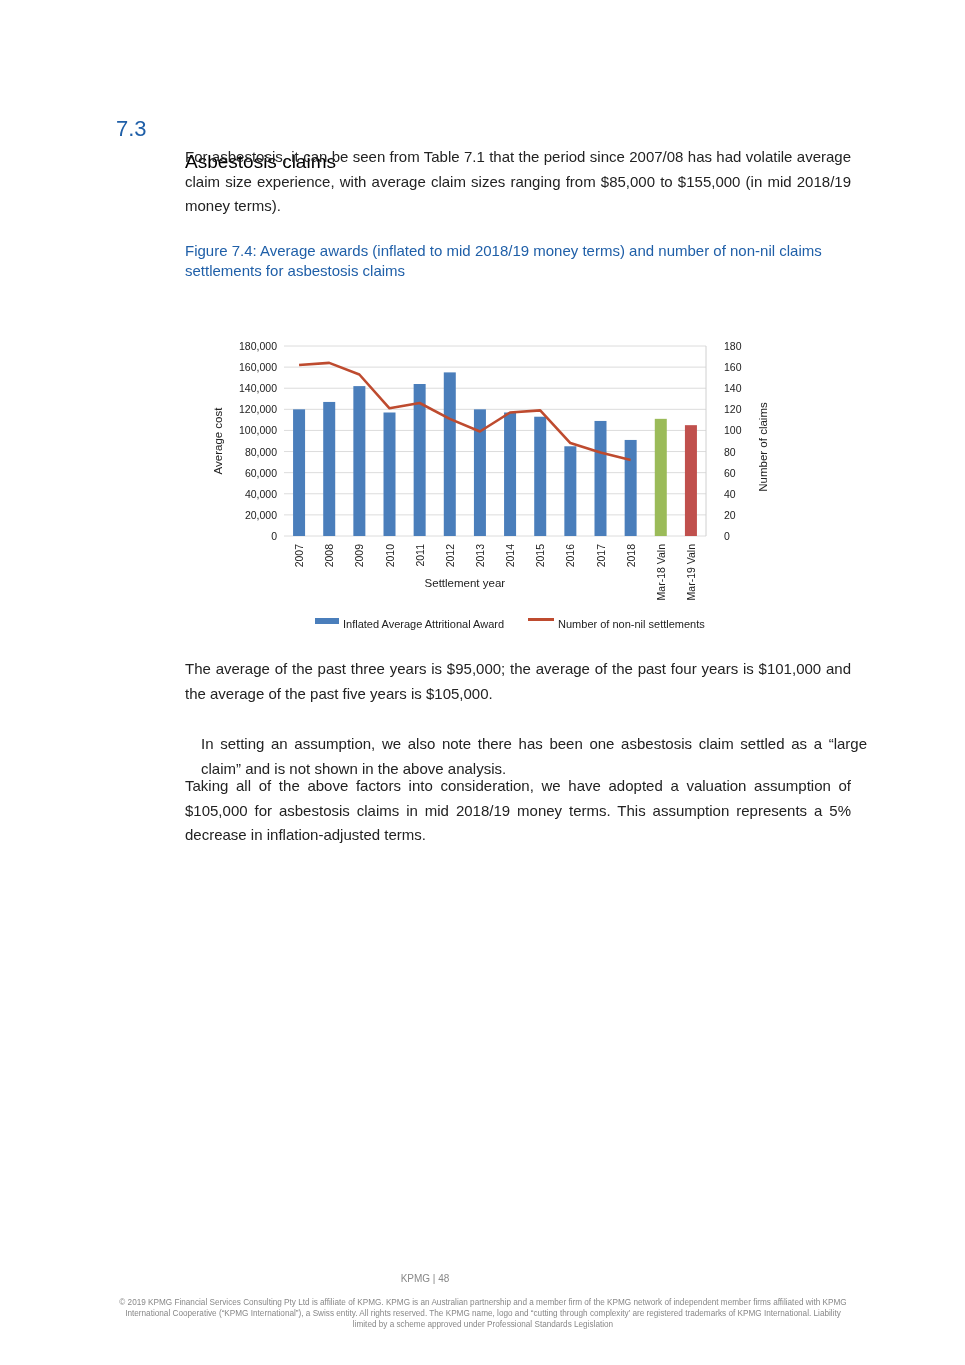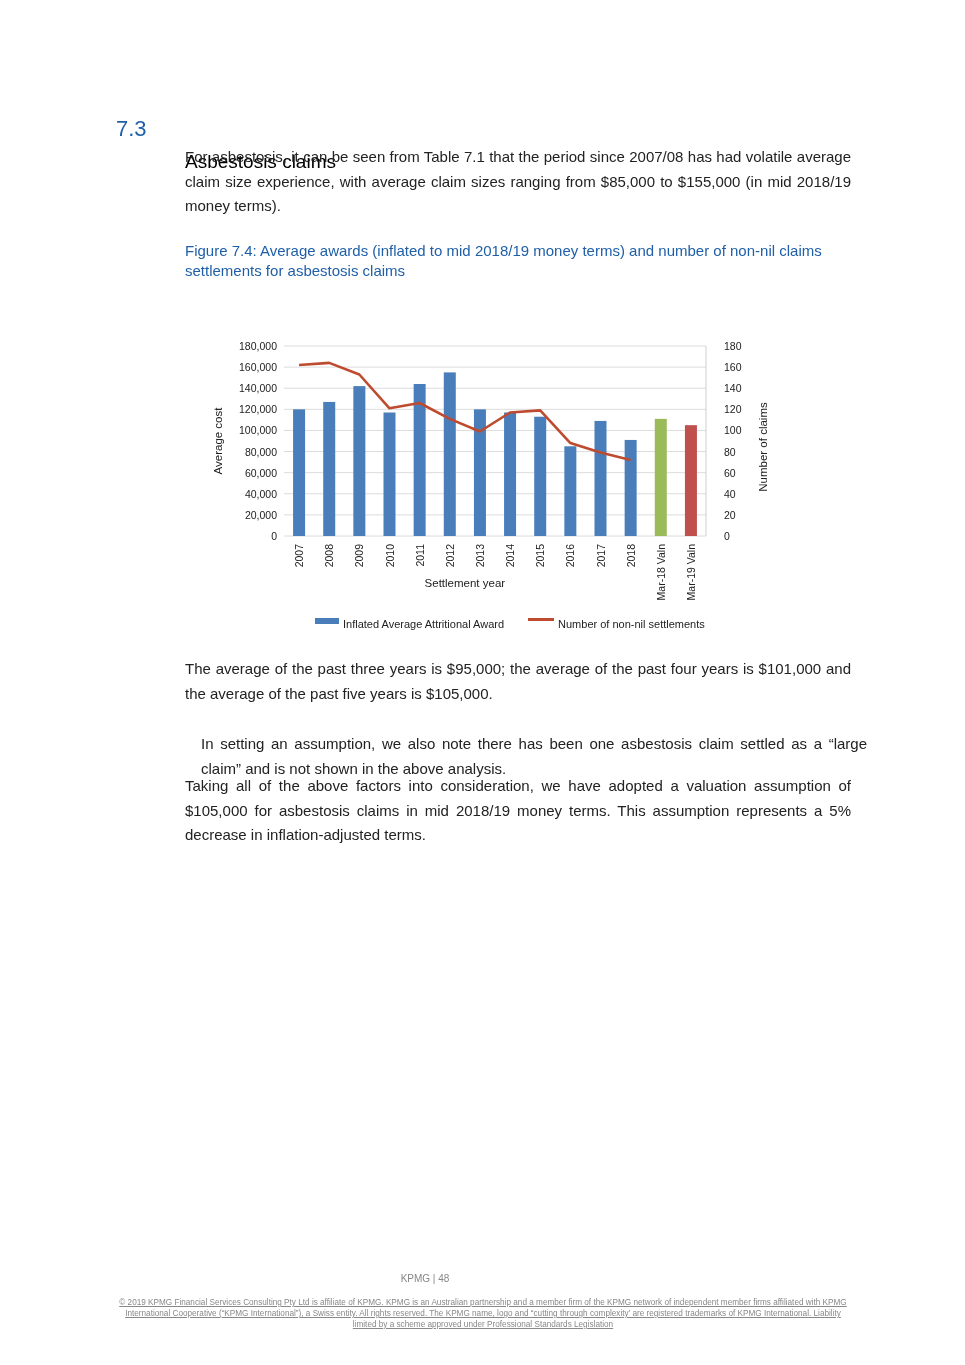--- a/index.html
+++ b/index.html
@@ -10,21 +10,21 @@
   .fig-caption { position: absolute; left: 185px; top: 241px; width: 660px; font-size: 15px; line-height: 20px; color: #1f5fa8; }
   .chart { position: absolute; left: 200px; top: 330px; width: 590px; height: 310px; }
   .chart svg { width: 590px; height: 310px; }
   .tick { font-family: "Liberation Sans", sans-serif; font-size: 10.5px; fill: #222; }
   .axis-title { font-family: "Liberation Sans", sans-serif; font-size: 11.5px; fill: #222; }
   .legend { position: absolute; left: 315px; top: 618px; font-size: 11px; color: #222; display: flex; gap: 24px; align-items: center; }
   .legend-item { display: flex; align-items: flex-start; gap: 4px; }
   .legend-swatch-bar { width: 24px; height: 6px; background: #4a7ebb; }
   .legend-swatch-line { width: 26px; height: 3px; background: #be4b2f; }
   .footer-page { position: absolute; left: 0; width: 850px; top: 1273px; text-align: center; font-size: 10px; color: #888; }
-  .footer-legal { position: absolute; left: 118px; width: 730px; top: 1297px; text-align: center; font-size: 8.2px; line-height: 11px; color: #888; text-decoration: underline; }
+  .footer-legal { position: absolute; left: 118px; width: 730px; top: 1297px; text-align: center; font-size: 8.2px; line-height: 11px; color: #888; }
 </style>
 </head>
 <body>
 
 <div class="section-num">7.3</div>
 <div class="section-title">Asbestosis claims</div>
 
 <p class="para" style="top:145px;margin:0;">For asbestosis, it can be seen from Table 7.1 that the period since 2007/08 has had volatile average claim size experience, with average claim sizes ranging from $85,000 to $155,000 (in mid 2018/19 money terms).</p>
 
 <div class="fig-caption">Figure 7.4: Average awards (inflated to mid 2018/19 money terms) and number of non-nil claims settlements for asbestosis claims</div>

